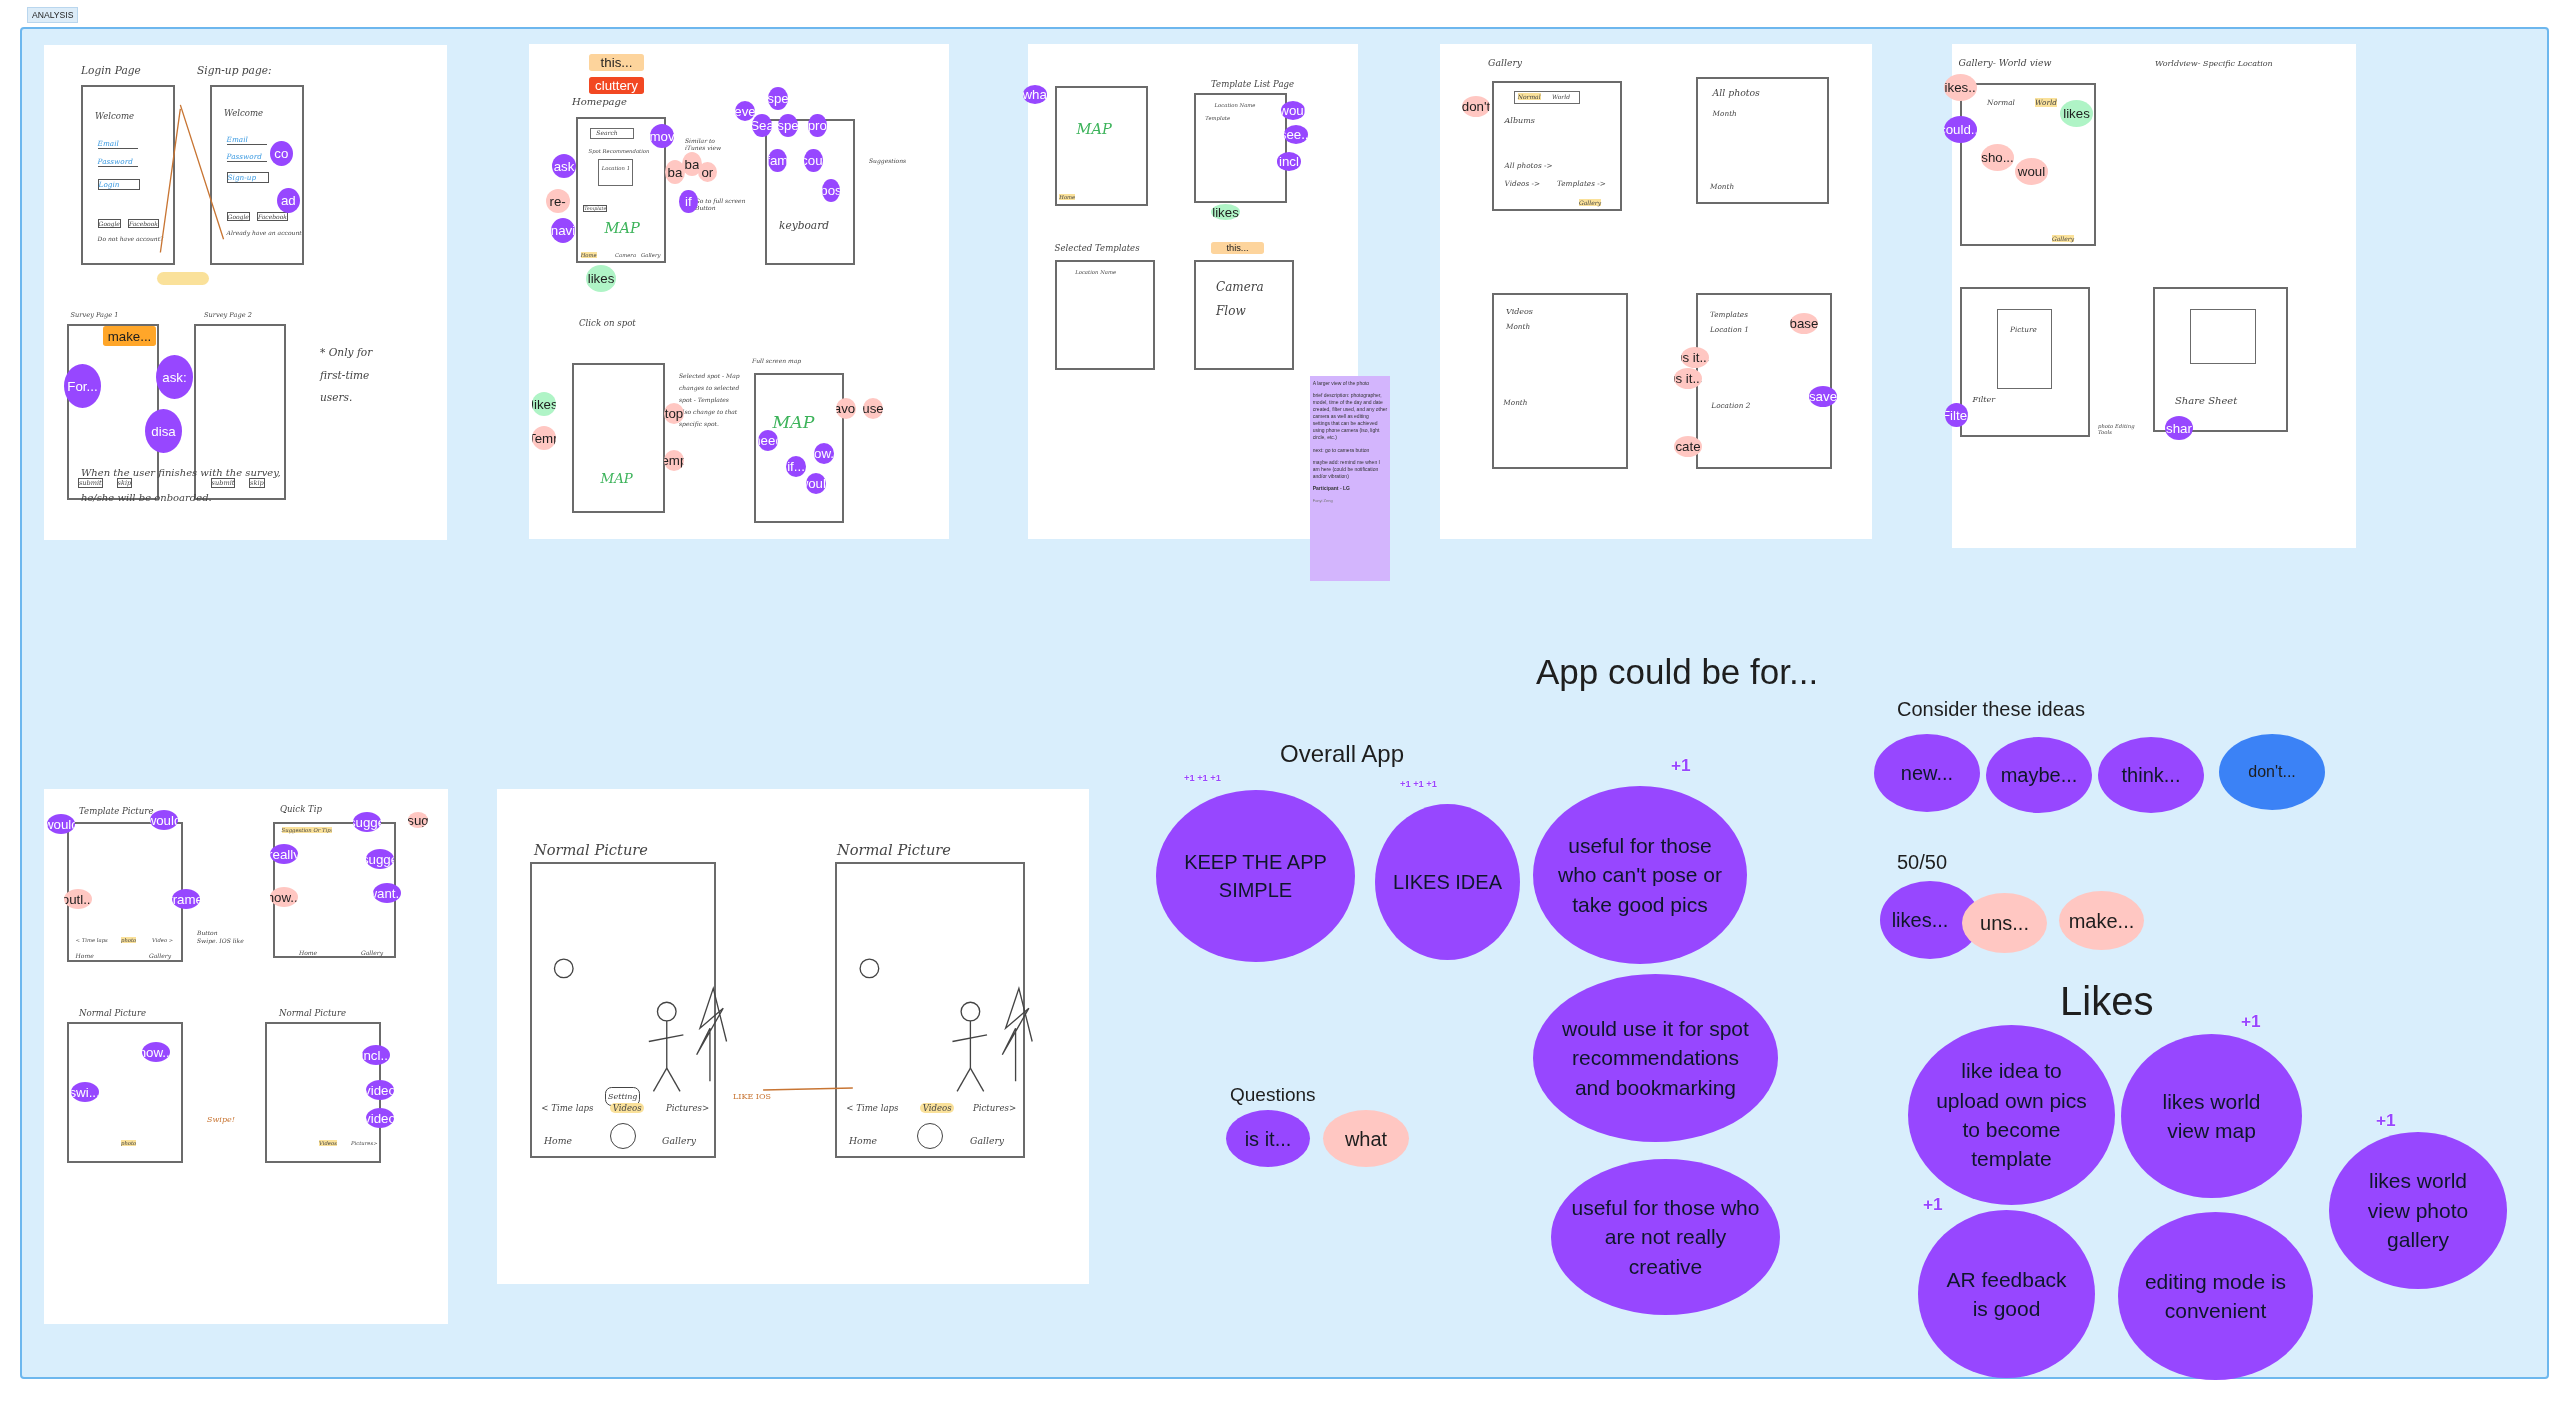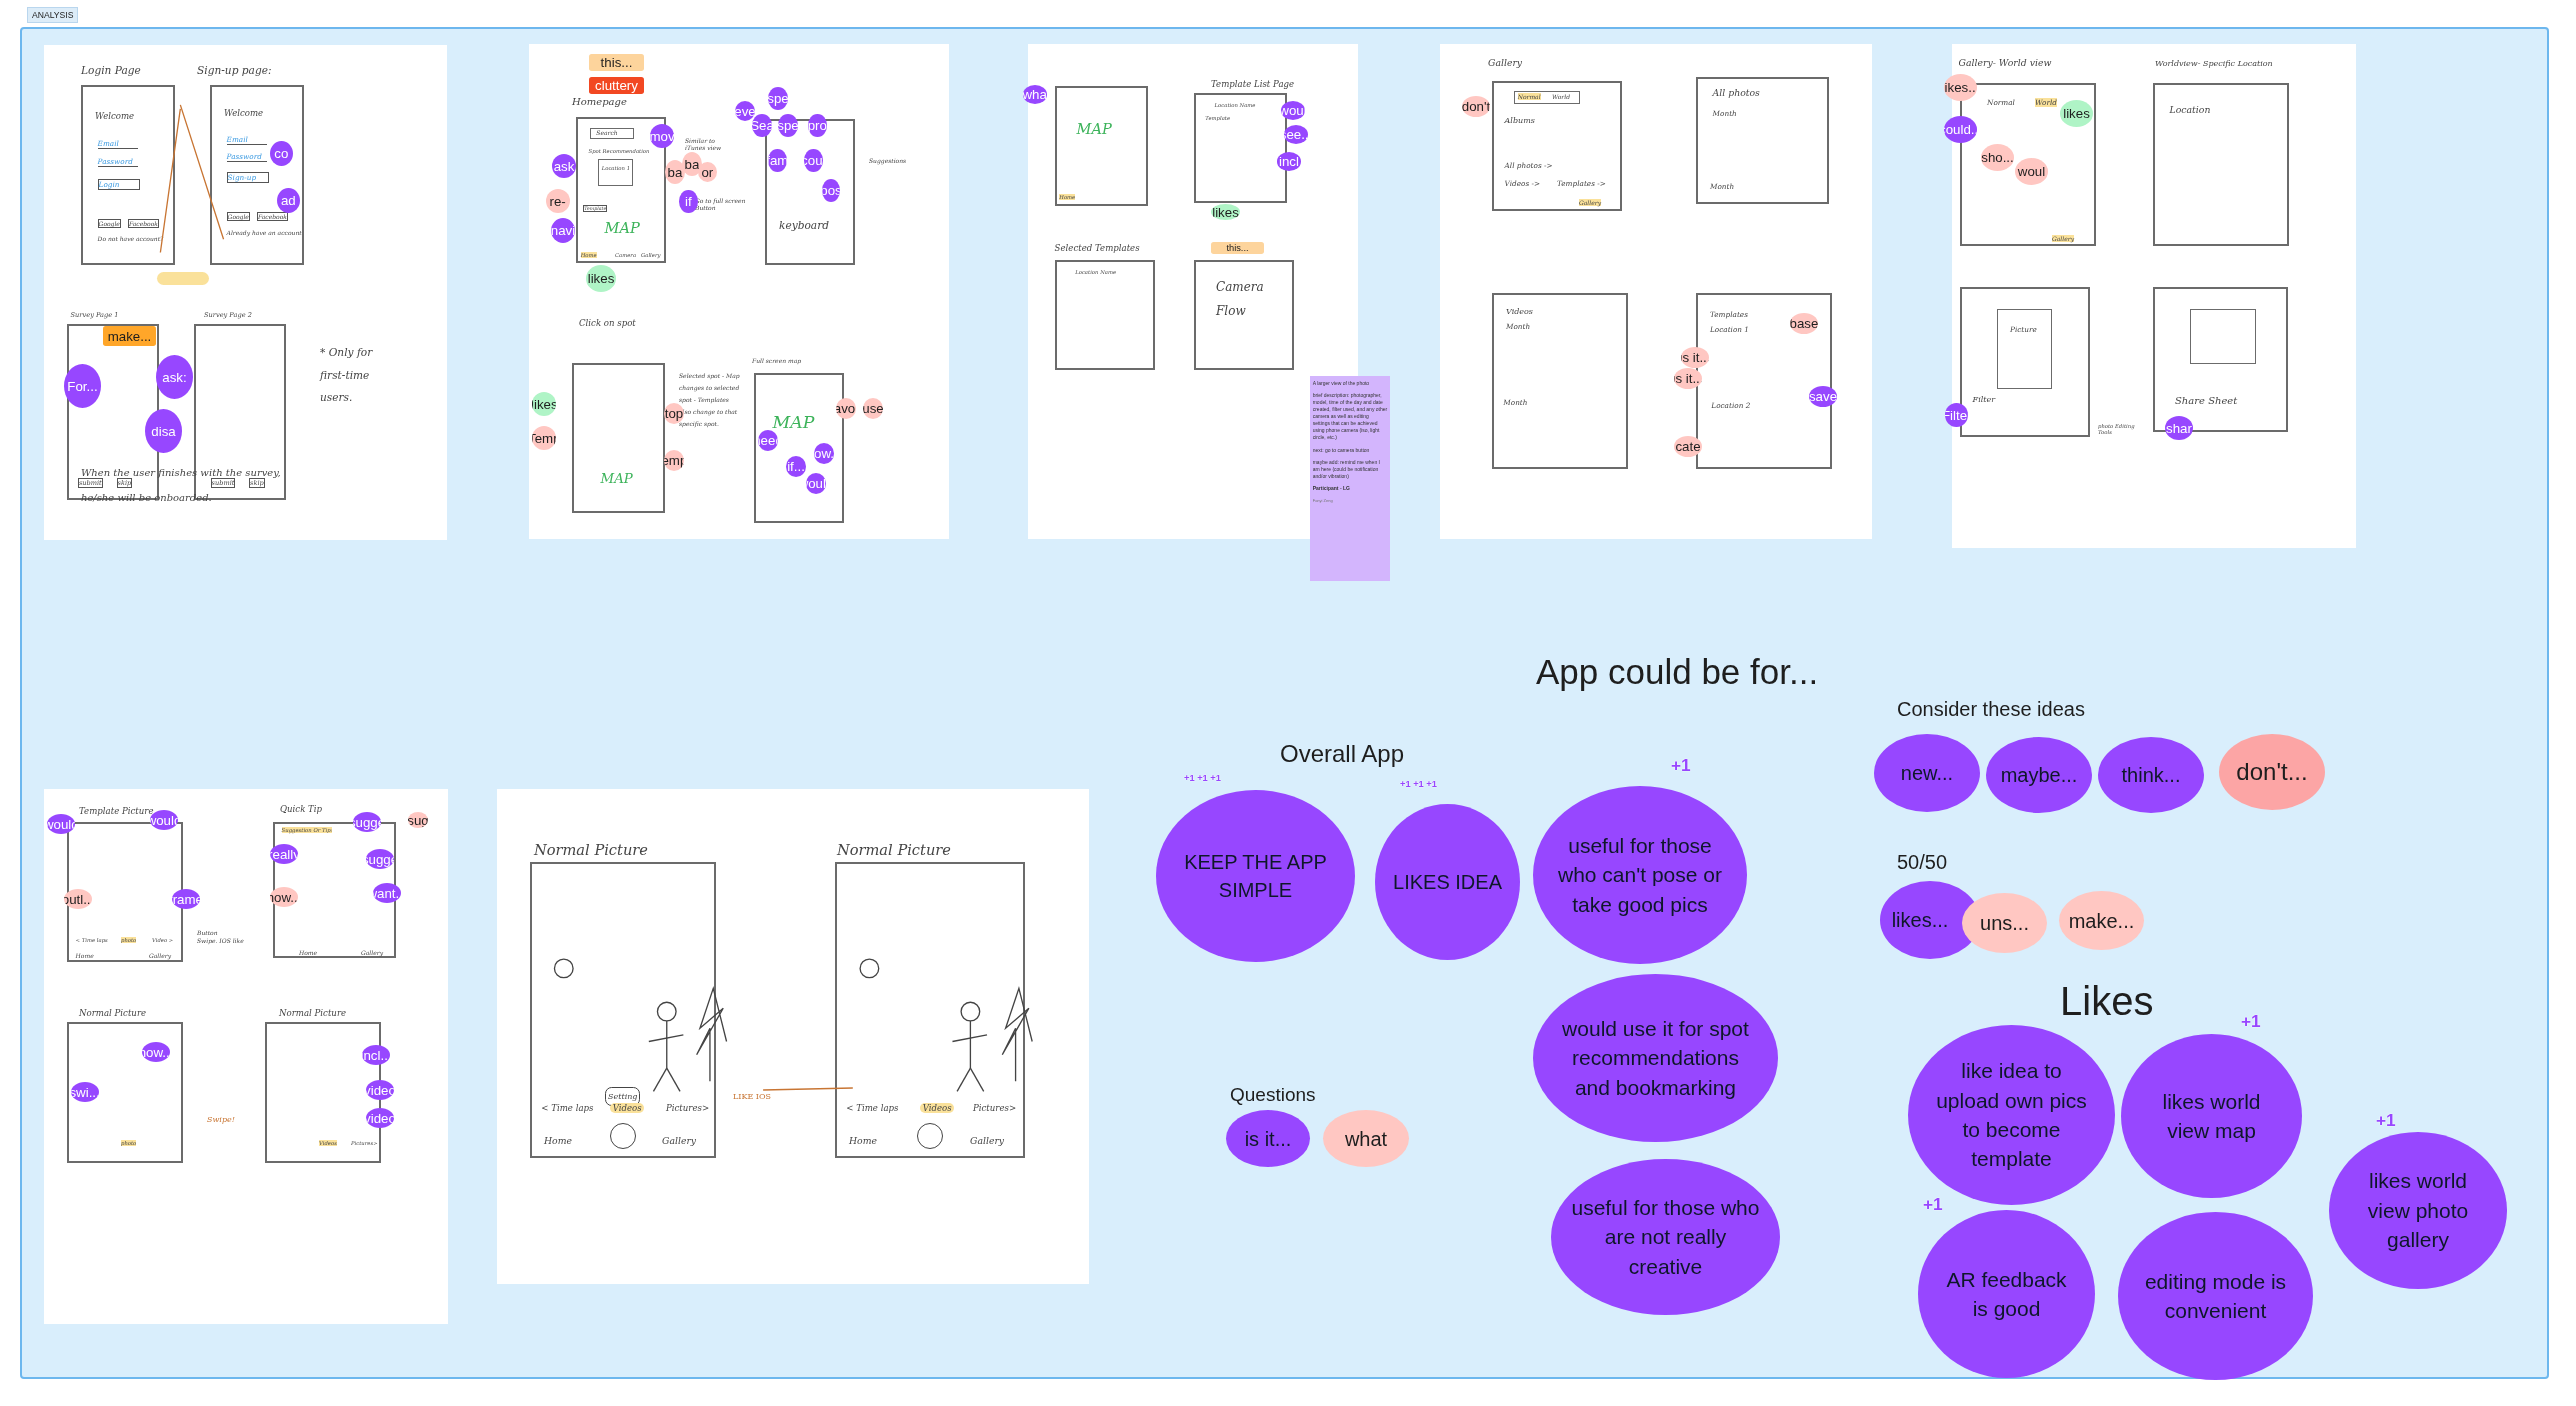--- a/index.html
+++ b/index.html
@@ -209,23 +209,20 @@
 </div>
 
 <div class="panel" style="left:1952px;top:44px;width:404px;height:504px;">
   <div class="hand" style="left:6.6px;top:13.3px;font-size:9.3px;">Gallery- World view</div>
   <div class="hand" style="left:203px;top:14.6px;font-size:8px;font-style:italic;">Worldview- Specific Location</div>
   <div class="phone" style="left:8px;top:39px;width:136px;height:163px;">
     <div class="hand" style="left:25px;top:13.3px;font-size:7.3px;">Normal</div>
     <div class="hand" style="left:73px;top:13.3px;font-size:7.3px;background:#fae19a;">World</div>
     <div class="hand" style="left:90px;top:150px;font-size:6px;background:#fae19a;">Gallery</div>
   </div>
-  <div class="phone" style="left:201px;top:39px;width:136px;height:163px;">
-    <div class="hand" style="left:14.6px;top:18.6px;font-size:9.3px;">Location</div>
-  </div>
   <div class="phone" style="left:8px;top:243px;width:130px;height:150px;">
     <div class="box" style="left:35px;top:20px;width:55px;height:80px;">
         <span class="hand" style="left:12px;top:14.6px;font-size:7.3px;">Picture</span>
       </div>
     <div class="hand" style="left:10.6px;top:106px;font-size:8px;">Filter</div>
   </div>
   <div class="hand" style="left:146px;top:379px;font-size:5.3px;width:40px;white-space:normal;">photo Editing Tools</div>
   <div class="phone" style="left:201px;top:243px;width:135px;height:145px;">
     <div class="box" style="left:35px;top:20px;width:66px;height:55px;"></div>
     <div class="hand" style="left:20px;top:106px;font-size:10px;">Share Sheet</div>
@@ -338,21 +335,21 @@
 <div class="big" style="left:1551px;top:1159px;width:229px;height:156px;">useful for those who are not really creative</div>
 
 <div class="heading" style="left:1230px;top:1084px;font-size:19px;">Questions</div>
 <div class="big" style="left:1226px;top:1110px;width:84px;height:57px;padding:0;font-size:20px;">is it...</div>
 <div class="big k" style="left:1323px;top:1110px;width:86px;height:57px;padding:0;font-size:20px;background:#ffc7c2;color:#1e1e1e;">what</div>
 
 <div class="heading" style="left:1897px;top:698px;font-size:20px;">Consider these ideas</div>
 <div class="big" style="left:1874px;top:734px;width:106px;height:78px;padding:0;font-size:20px;">new...</div>
 <div class="big" style="left:1986px;top:737px;width:106px;height:76px;padding:0;font-size:20px;">maybe...</div>
 <div class="big" style="left:2098px;top:737px;width:106px;height:76px;padding:0;font-size:20px;">think...</div>
-<div class="big" style="left:2219px;top:734px;width:106px;height:76px;padding:0;font-size:24px;background:#fca5a5;color:#1e1e1e;">don't...</div>
+<div class="big" style="left:2219px;top:734px;width:106px;height:76px;padding:0;font-size:16px;background:#3b82f6;color:#1e1e1e;">don't...</div>
 
 <div class="heading" style="left:1897px;top:851px;font-size:20px;">50/50</div>
 <div class="big" style="left:1880px;top:881px;width:100px;height:78px;padding:0 20px 0 0;font-size:20px;">likes...</div>
 <div class="big" style="left:1962px;top:893px;width:85px;height:60px;padding:0;font-size:20px;background:#ffc7c2;color:#1e1e1e;">uns...</div>
 <div class="big" style="left:2059px;top:891px;width:85px;height:59px;padding:0;font-size:20px;background:#ffc7c2;color:#1e1e1e;">make...</div>
 
 <div class="heading" style="left:2060px;top:979px;font-size:40px;">Likes</div>
 <div class="big" style="left:1908px;top:1025px;width:207px;height:180px;">like idea to upload own pics to become template</div>
 <div class="plus" style="left:2241px;top:1011px;font-size:17.3px;">+1</div>
 <div class="big" style="left:2121px;top:1034px;width:181px;height:164px;">likes world view map</div>

